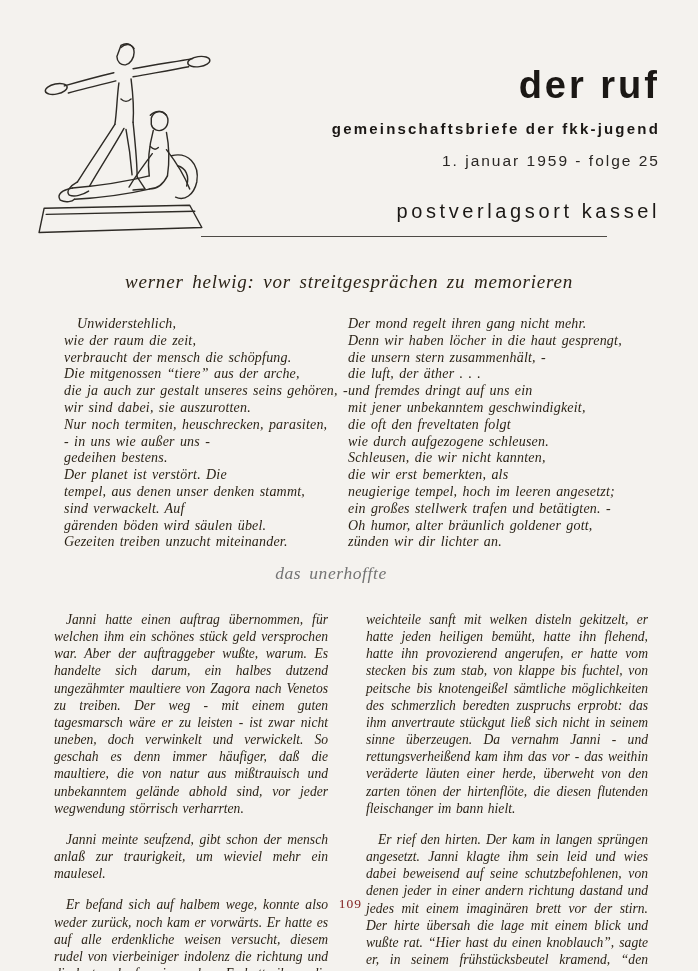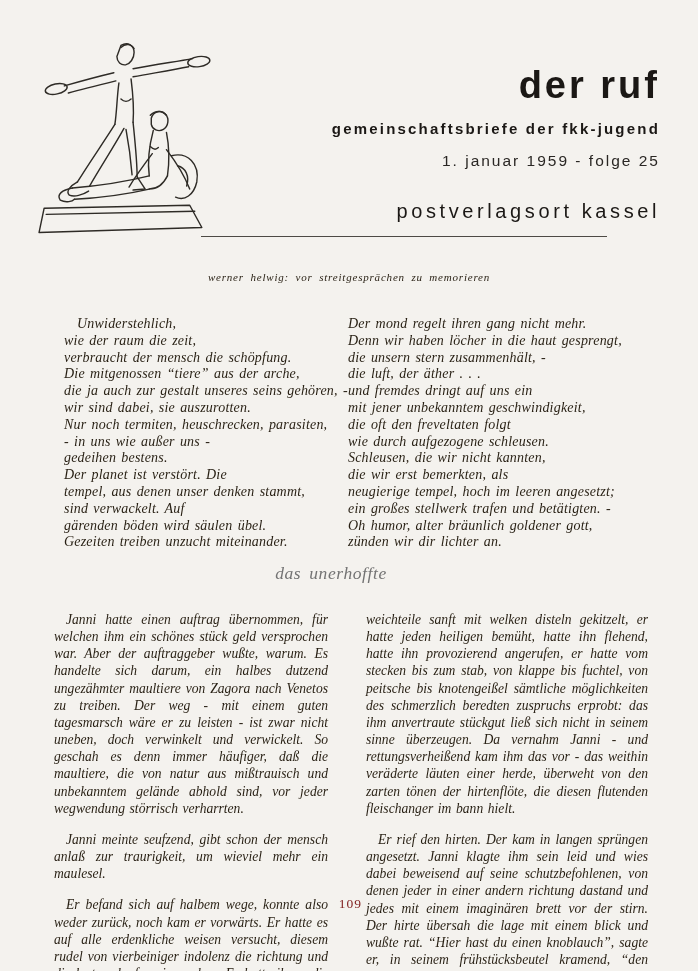--- a/index.html
+++ b/index.html
@@ -16,21 +16,21 @@
   .logo svg{width:100%;height:100%;}
   .mast{right:38px;text-align:center;font-family:"Liberation Sans", sans-serif;color:#1b1815;}
   .mast-title{top:64px;font-size:38px;font-weight:700;letter-spacing:3px;}
   .mast-sub{top:120px;font-size:15px;font-weight:700;letter-spacing:2.2px;}
   .mast-issue{top:152px;font-size:15.5px;font-weight:400;letter-spacing:2px;color:#2a2724;}
   .mast-imprint{top:188px;font-size:20px;font-weight:400;letter-spacing:3.6px;margin-top:12px;}
   .rule{left:201px;top:236px;width:406px;height:1px;background:#4d4a45;}
 
   
   .poem-head{left:0;top:271px;width:698px;text-align:center;font-style:italic;
-    font-size:11px;letter-spacing:0.8px;word-spacing:3px;color:#2b2317;}
+    font-size:19px;letter-spacing:0.8px;word-spacing:3px;color:#2b2317;}
   .poem-col{top:316px;font-style:italic;font-size:14px;line-height:16.8px;
     letter-spacing:0.2px;word-spacing:1.5px;white-space:nowrap;color:#271f13;}
   .poem-left{left:64px;width:282px;}
   .poem-right{left:348px;width:300px;}
   .poem-left .line:first-child{padding-left:13px;}
 
   
   .story-head{left:0;top:563px;width:662px;text-align:center;font-style:italic;
     font-size:17.5px;letter-spacing:0.6px;word-spacing:3px;color:#737373;}
   .story-col{top:597px;font-style:italic;font-size:13.6px;line-height:17.15px;

